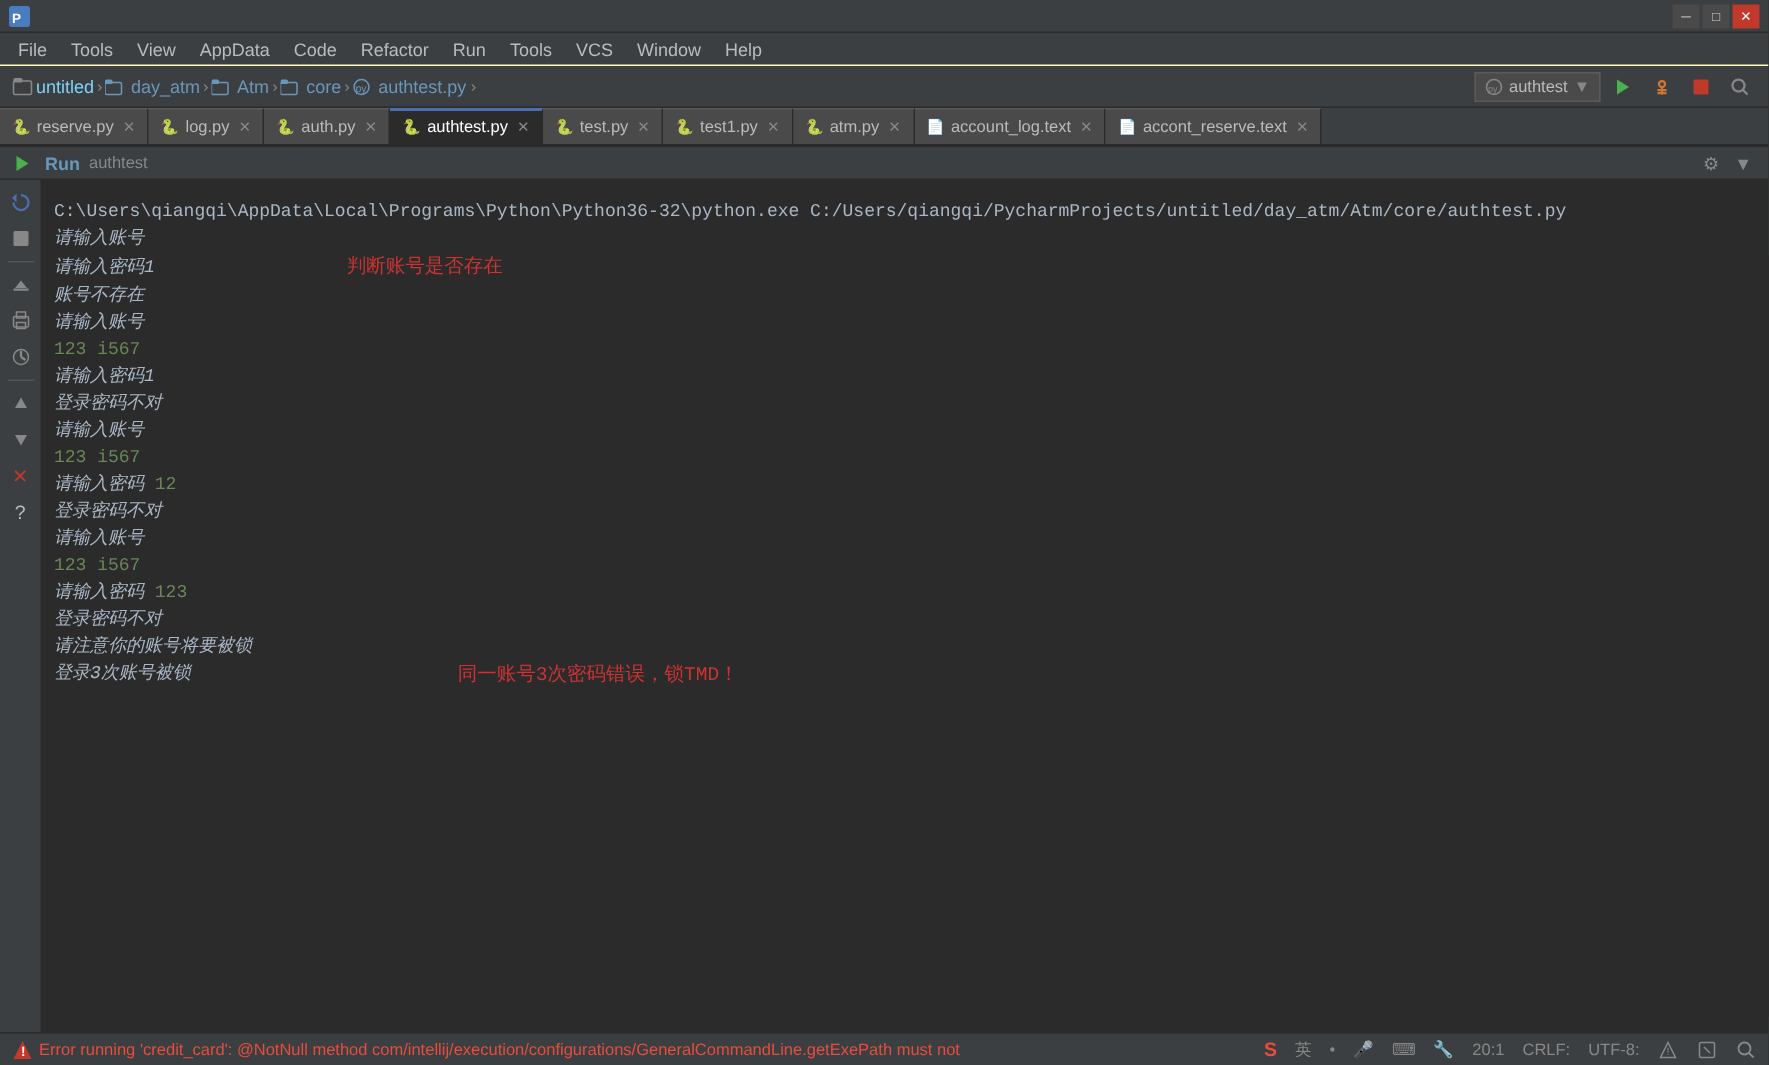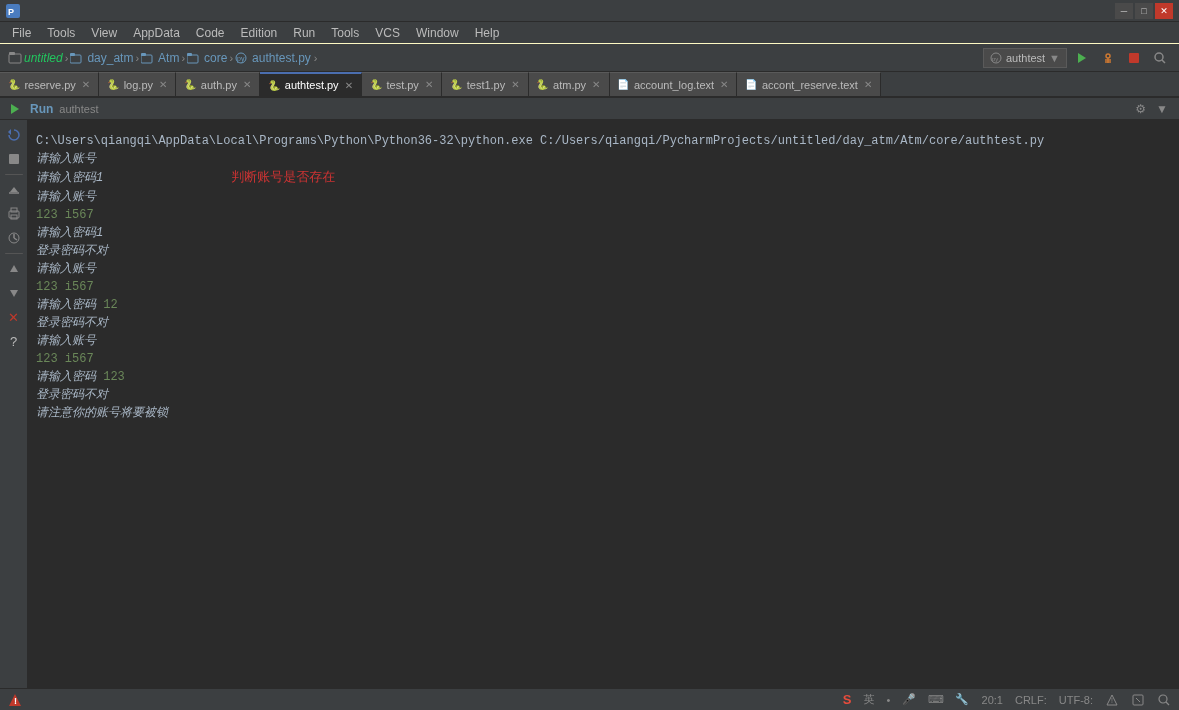--- a/index.html
+++ b/index.html
@@ -265,37 +265,37 @@
     <button class="win-btn win-btn-close">✕</button>
   </div>
 </div>
 
 <div id="menu-bar">
   <span class="menu-item">File</span>
   <span class="menu-item">Tools</span>
   <span class="menu-item">View</span>
   <span class="menu-item">AppData</span>
   <span class="menu-item">Code</span>
-  <span class="menu-item">Edition</span>
+  <span class="menu-item">Refactor</span>
   <span class="menu-item">Run</span>
   <span class="menu-item">Tools</span>
   <span class="menu-item">VCS</span>
   <span class="menu-item">Window</span>
   <span class="menu-item">Help</span>
 </div>
 
 <div id="breadcrumb-bar">
   <div class="breadcrumb-item">
     <svg width="14" height="14" viewBox="0 0 14 14">
       <rect x="1" y="3" width="12" height="9" rx="1" fill="none" stroke="#888" stroke-width="1"></rect>
       <rect x="1" y="1" width="6" height="3" rx="1" fill="#888"></rect>
     </svg>
   </div>
   <div class="breadcrumb-item">
-    <span style="color:#22c55e;font-style:italic;">untitled</span>
+    <span style="color:#7dd3fc;">untitled</span>
   </div>
   <span class="breadcrumb-sep">›</span>
   <div class="breadcrumb-item">
     <svg width="12" height="12" viewBox="0 0 12 12" style="margin-right:2px;">
       <rect x="0" y="3" width="11" height="8" rx="1" fill="none" stroke="#6897bb" stroke-width="1"></rect>
       <rect x="0" y="1" width="5" height="3" rx="1" fill="#6897bb"></rect>
     </svg>
     <span>day_atm</span>
   </div>
   <span class="breadcrumb-sep">›</span>
@@ -478,20 +478,23 @@
     <div>
       <span class="console-normal">请输入账号</span>
     </div>
 
 
     <div class="console-annotation-line">
       <span class="console-normal">请输入密码1</span>
       <span class="console-annotation" style="margin-left:120px;text-align:right;">判断账号是否存在</span>
     </div>
 
+    <div>
+      <span class="console-normal">账号不存在</span>
+    </div>
 
     <div>
       <span class="console-normal">请输入账号</span>
     </div>
 
     <div>
       <span class="console-green">123 i567</span>
     </div>
 
     <div>
@@ -531,30 +534,35 @@
     </div>
 
     <div>
       <span class="console-normal">登录密码不对</span>
     </div>
 
     <div>
       <span class="console-normal">请注意你的账号将要被锁</span>
     </div>
 
+    <div class="console-annotation-line">
+      <span class="console-normal">登录3次账号被锁</span>
+      <span class="console-annotation" style="margin-left:170px;">同一账号3次密码错误，锁TMD！</span>
+    </div>
 
   </div>
 </div>
 
 <div id="status-bar">
   <div id="status-error">
     <svg width="14" height="14" viewBox="0 0 14 14">
       <polygon points="7,1 13,13 1,13" fill="#c0392b"></polygon>
       <text x="6" y="11" font-size="9" fill="white" font-weight="bold">!</text>
     </svg>
+    <span>Error running 'credit_card': @NotNull method com/intellij/execution/configurations/GeneralCommandLine.getExePath must not</span>
   </div>
   <div id="status-right">
 
     <span style="color:#e74c3c;font-size:13px;font-weight:bold;">S</span>
     <span>英</span>
     <span>•</span>
     <span>🎤</span>
     <span>⌨</span>
     <span>🔧</span>
     <span>20:1</span>

